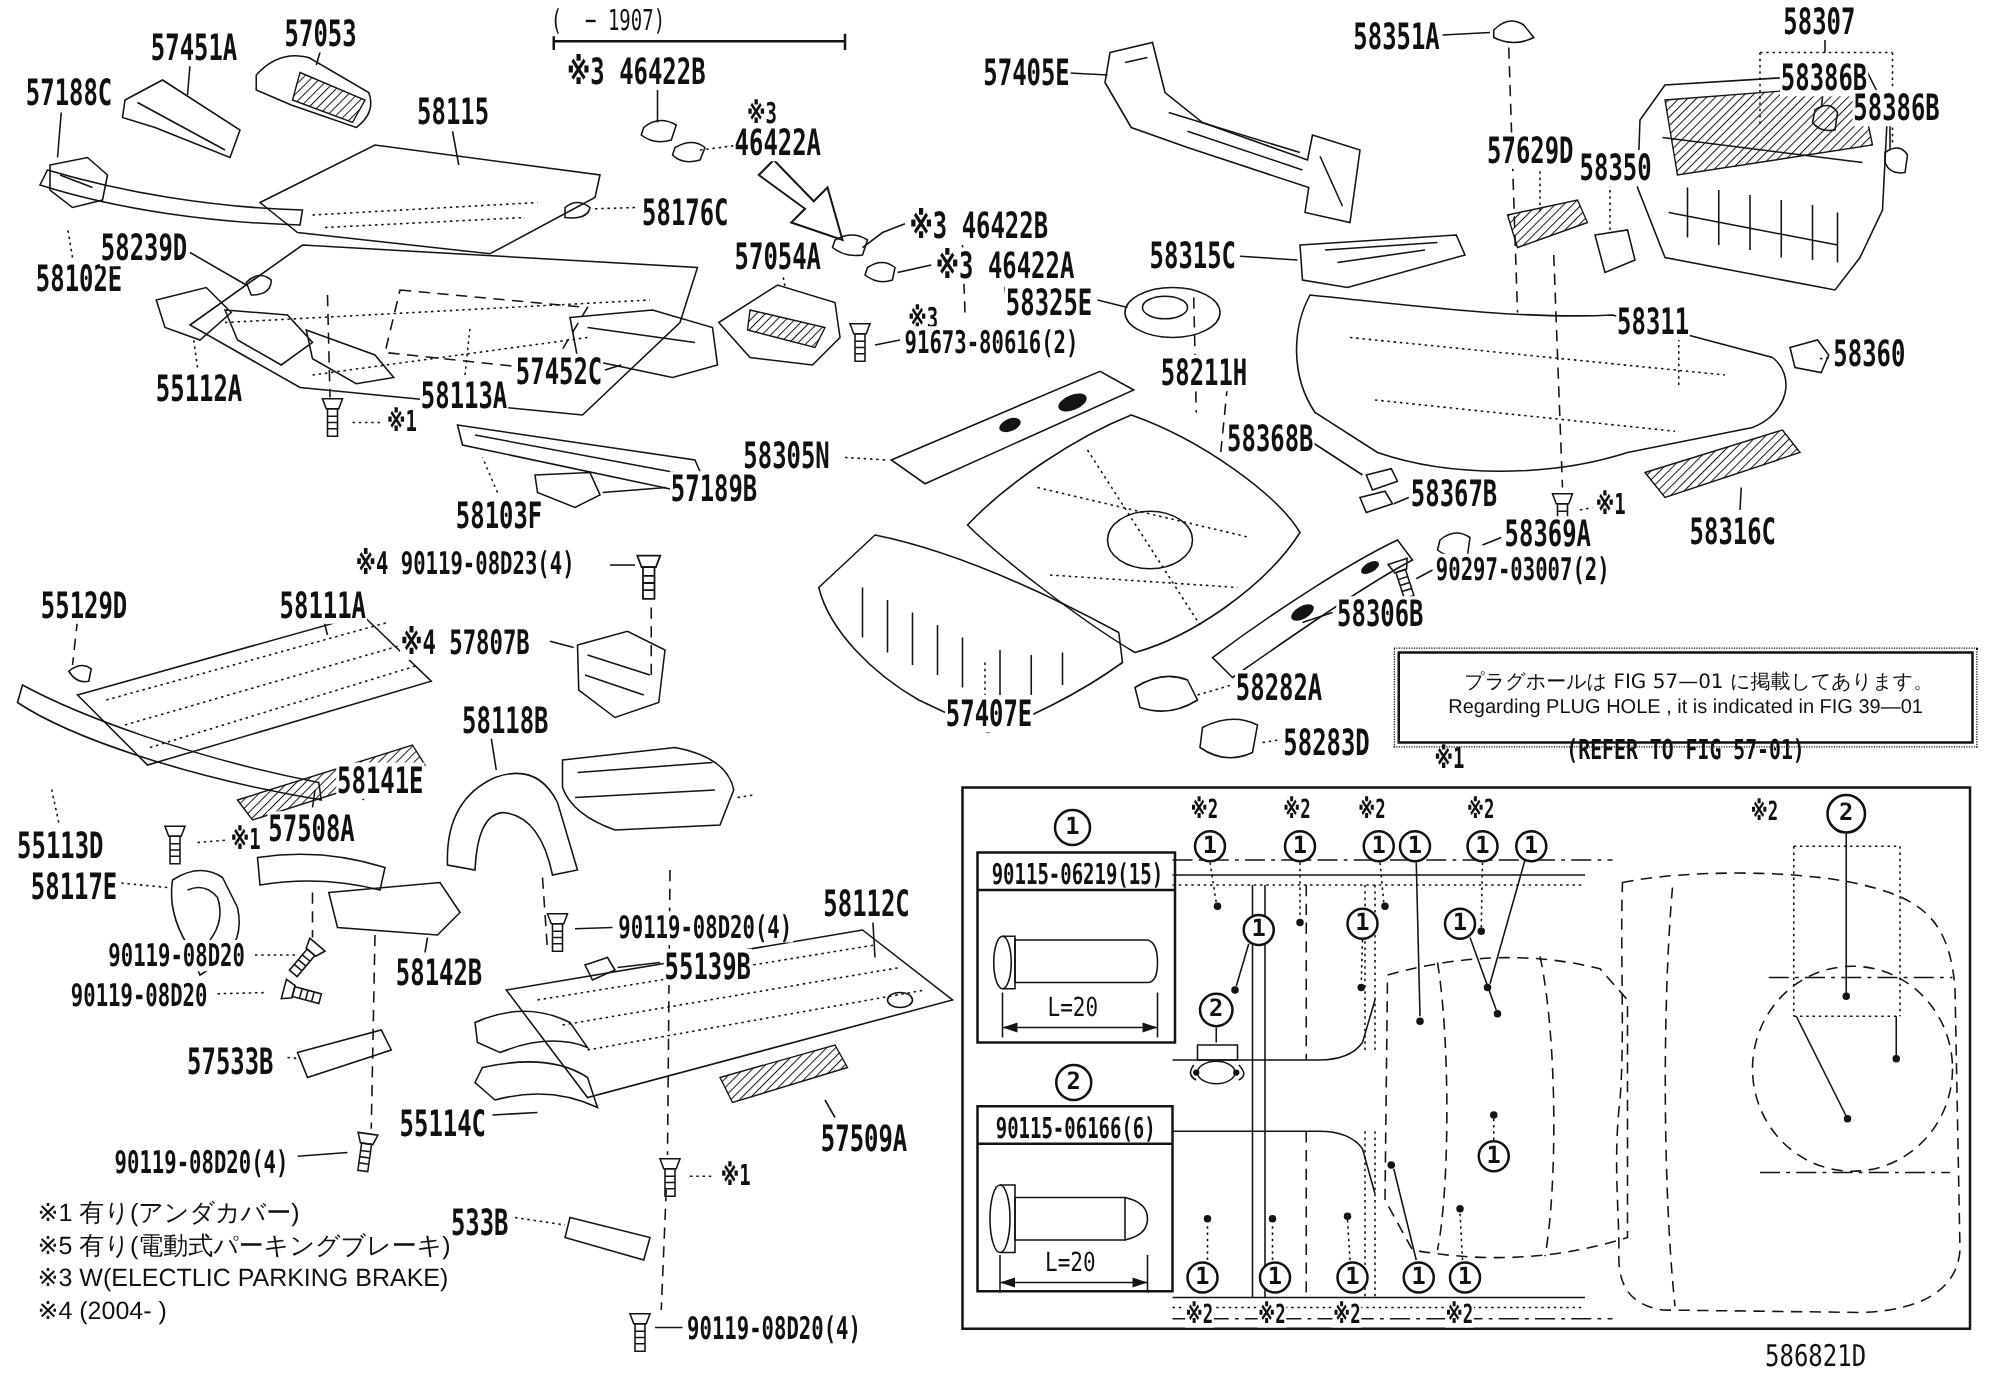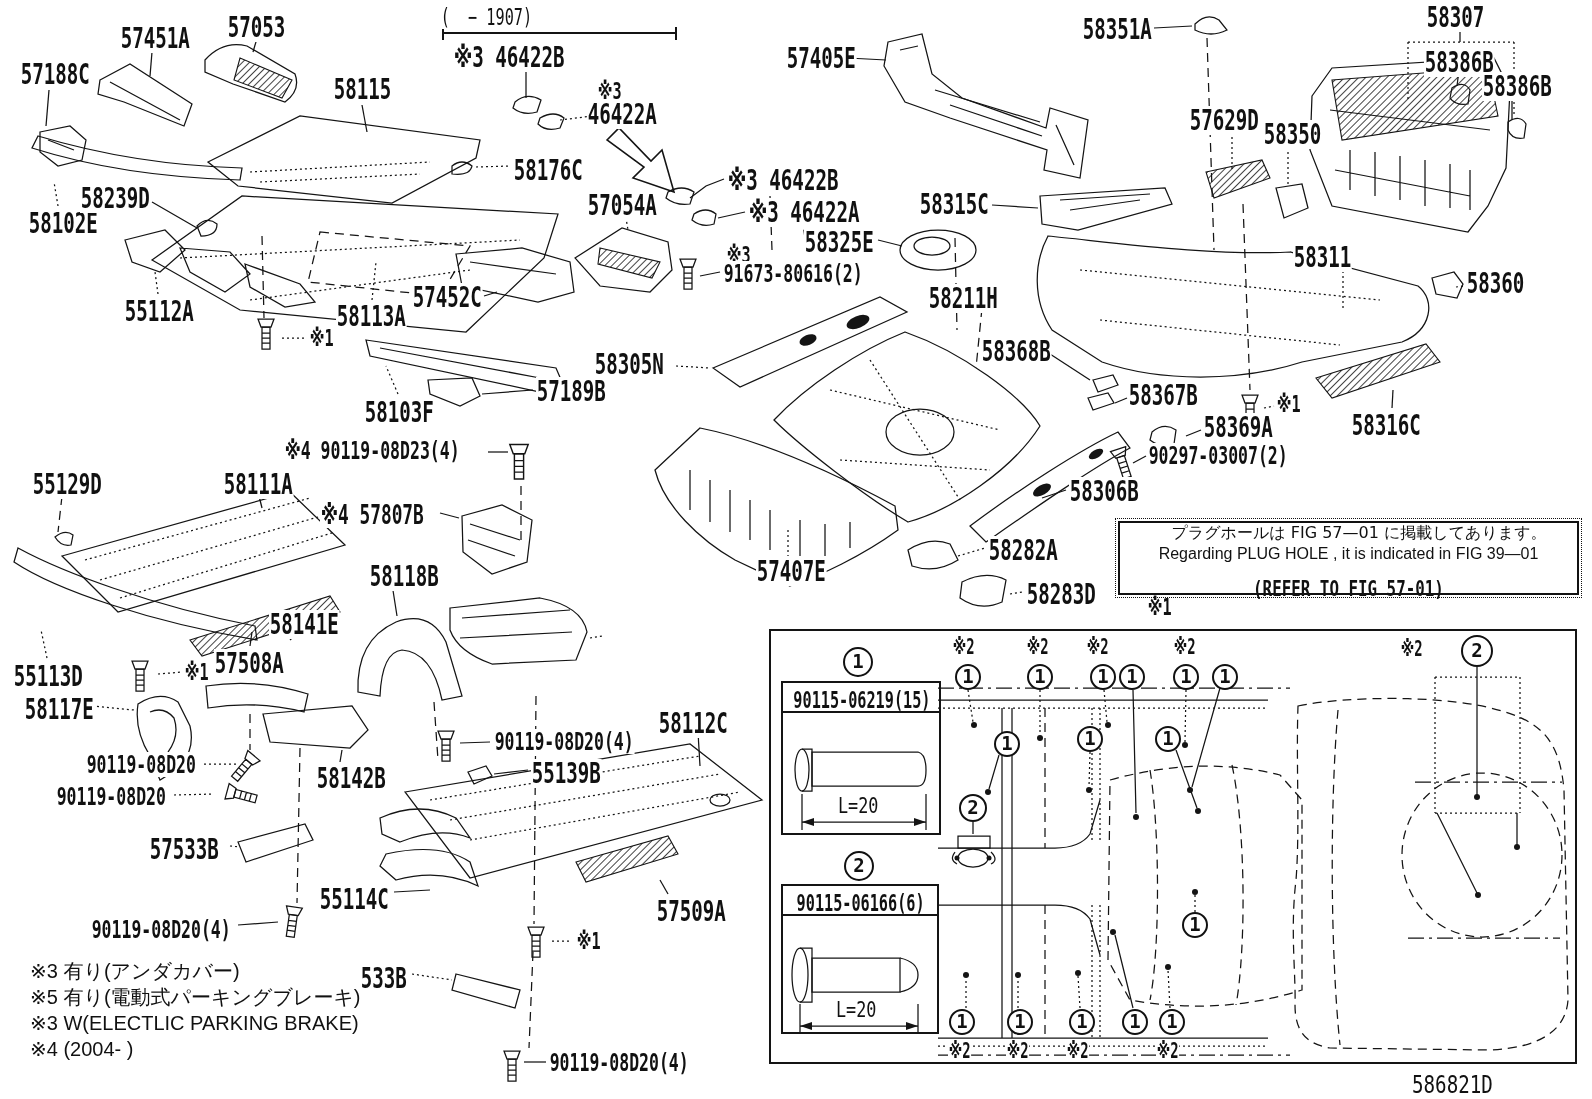--- a/index.html
+++ b/index.html
@@ -14,21 +14,21 @@
   svg .d2{stroke-dasharray:2 3;}
   svg .d8{stroke-dasharray:9 6;}
   svg .dd{stroke-dasharray:16 5 3 5;}
   .plabel{position:absolute;font-weight:bold;line-height:1.0;white-space:pre;
           transform:scaleX(0.66);transform-origin:0 0;background:#fff;padding:0 1px;}
   .plabel.nw{font-weight:normal;}
   .callout{position:absolute;border:2px solid #111;border-radius:50%;background:#fff;
            text-align:center;font-weight:bold;font-size:19px;z-index:5;}
   #notebox{position:absolute;left:1118px;top:521px;width:457px;height:70px;border:2.5px solid #111;
            outline:1.5px dotted #111;outline-offset:2.5px;background:#fff;text-align:center;z-index:4;}
-  #notebox .jp{font-family:"DejaVu Sans","Liberation Sans",sans-serif;font-size:16px;margin-top:0;padding-left:21px;}
+  #notebox .jp{font-family:"DejaVu Sans","Liberation Sans",sans-serif;font-size:16px;margin-top:12px;padding-left:21px;}
   #notebox .en{font-family:"Liberation Sans","DejaVu Sans",sans-serif;font-size:16px;margin-top:1px;}
   #notebox .bold{font-size:22px;font-weight:bold;margin-top:13px;}
   #notebox .bold span{display:inline-block;transform:scaleX(0.72);transform-origin:50% 0;}
   #legend{position:absolute;left:30px;top:958px;font-family:"Liberation Sans","DejaVu Sans",sans-serif;
           font-size:20px;line-height:26px;z-index:4;background:#fff;}
   .fitw{position:absolute;font-weight:bold;font-size:23px;transform:scaleX(0.66);transform-origin:0 0;
         text-align:center;white-space:pre;z-index:4;}
   .llab{position:absolute;font-size:21px;transform:scaleX(0.8);transform-origin:0 0;white-space:pre;z-index:4;}
   #docnum{position:absolute;left:1412px;top:1071px;font-size:24px;transform:scaleX(0.8);
           transform-origin:0 0;white-space:pre;z-index:4;}
@@ -429,21 +429,21 @@
       <div class="callout" style="left: 1461px; top: 635px; height: 28px; width: 28px; line-height: 26px;">2</div>
     </div>
 
   <div id="notebox">
     <div class="jp">プラグホールは FIG  57—01 に掲載してあります。</div>
     <div class="en">Regarding  PLUG  HOLE , it is indicated in FIG  39—01</div>
     <div class="bold"><span>(REFER TO FIG 57-01)</span></div>
   </div>
 
   <div id="legend">
-    <div>※3 有り(アンダカバー)</div>
+    <div>※1 有り(アンダカバー)</div>
     <div>※5 有り(電動式パーキングブレーキ)</div>
     <div>※3 W(ELECTLIC PARKING BRAKE)</div>
     <div>※4 (2004-      )</div>
   </div>
 
   <div class="fitw" style="left:786px;top:687px;width:230px;">90115-06219(15)</div>
   <div class="fitw" style="left:786px;top:890px;width:226px;">90115-06166(6)</div>
   <div class="llab" style="left:838px;top:794px;">L=20</div>
   <div class="llab" style="left:836px;top:998px;">L=20</div>
 

